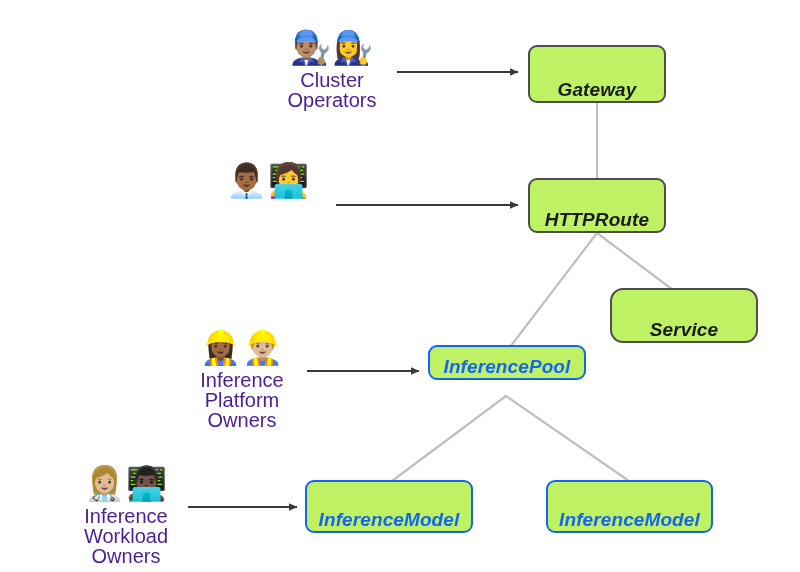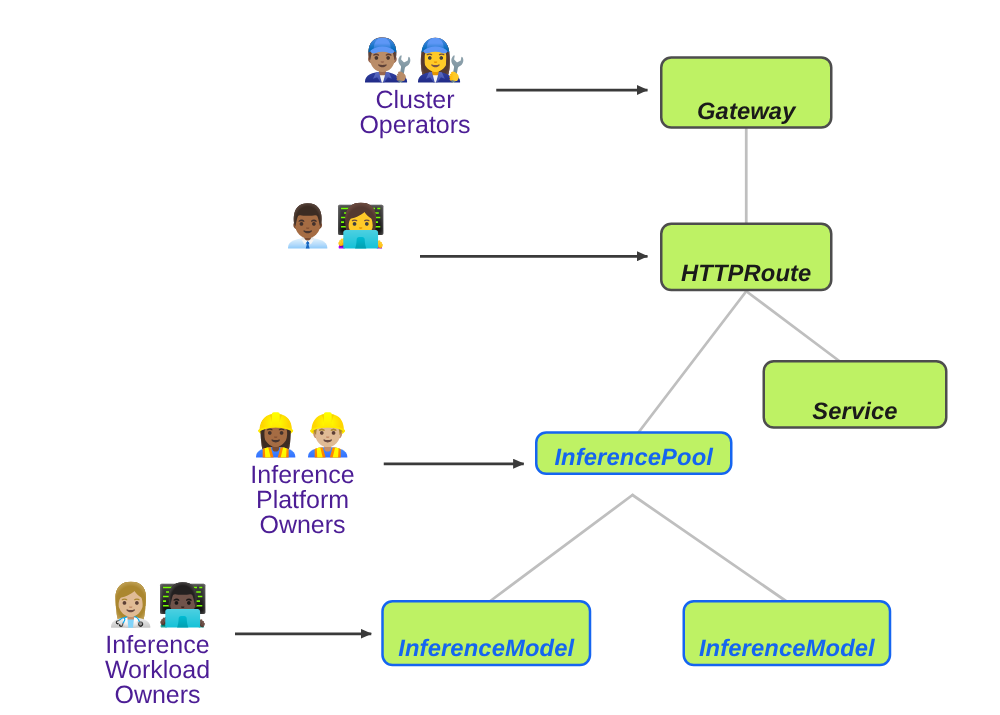--- a/index.html
+++ b/index.html
@@ -120,21 +120,21 @@
   </div>
 
   <div class="node dark" style="left:528px; top:45px; width:138px; height:58px;">
     <span>Gateway</span>
   </div>
 
   <div class="node dark" style="left:528px; top:178px; width:138px; height:55px;">
     <span>HTTPRoute</span>
   </div>
 
-  <div class="node dark" style="left:610px; top:288px; width:148px; height:55px;">
+  <div class="node dark" style="left:610px; top:288px; width:148px; height:55px;border-radius:13px;">
     <span>Service</span>
   </div>
 
   <div class="node blue" style="left:428px; top:345px; width:158px; height:35px;">
     <span>InferencePool</span>
   </div>
 
   <div class="node blue" style="left:305px; top:480px; width:168px; height:53px;">
     <span>InferenceModel</span>
   </div>

